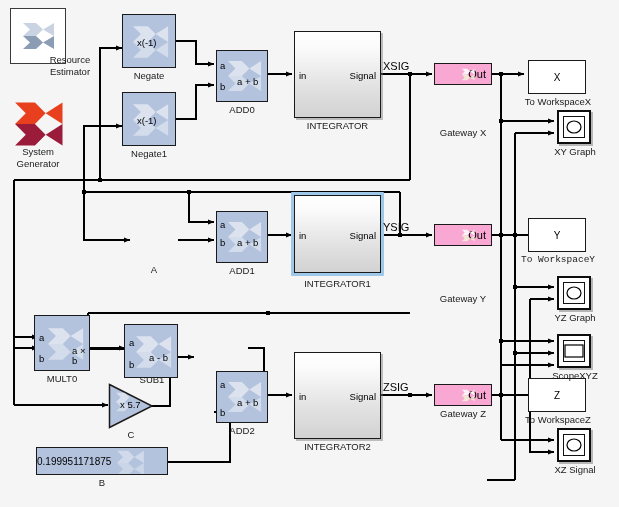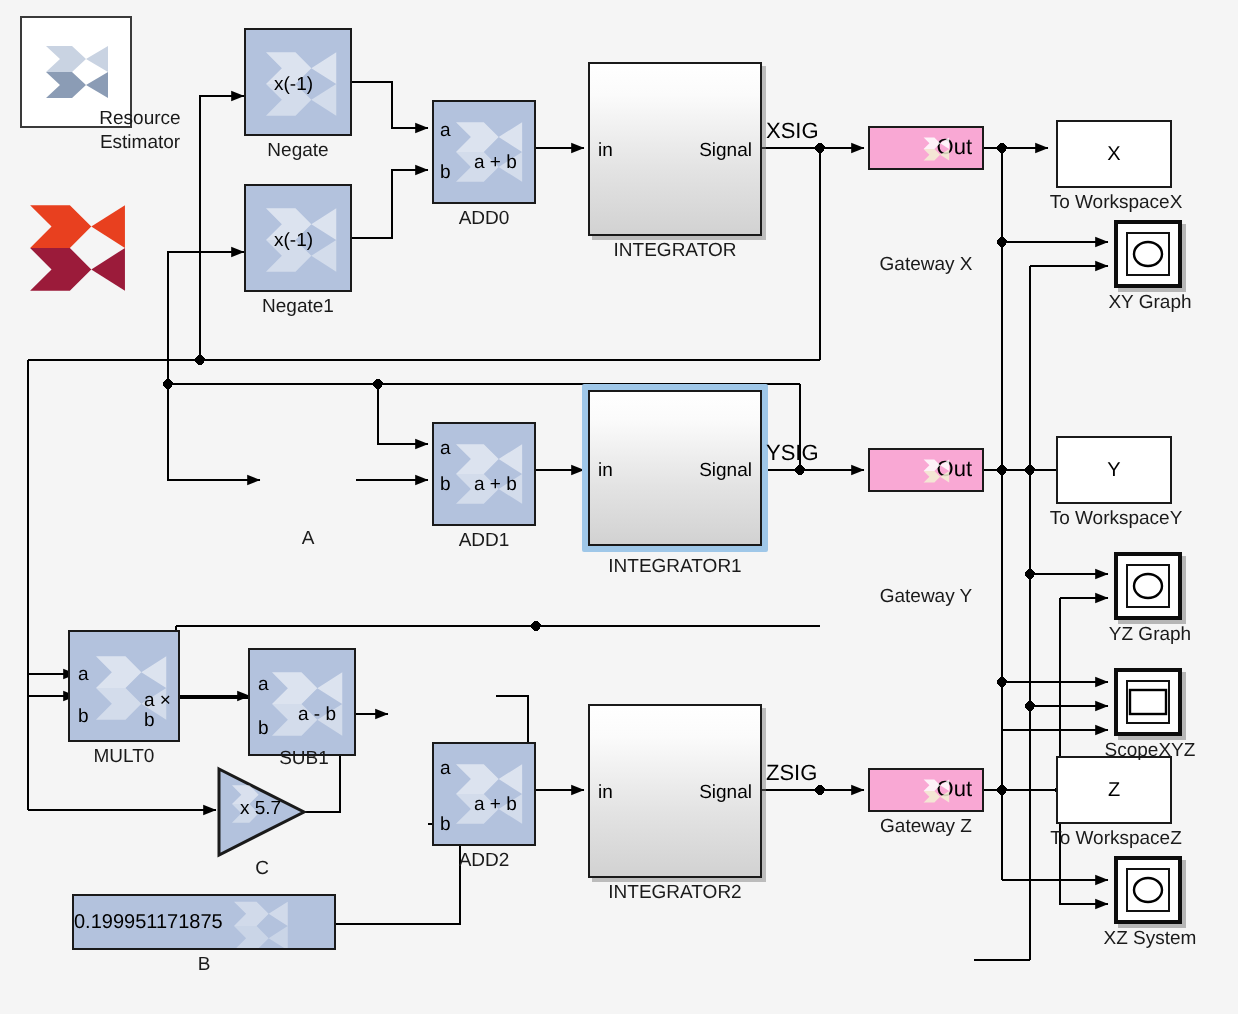--- a/index.html
+++ b/index.html
@@ -242,20 +242,22 @@
 Estimator</div>
 
   <div style="position:absolute;left:12px;top:100px;">
     <svg width="52" height="48" viewBox="0 0 34 30">
       <path d="M2,1 L15,1 L22,8 L15,15 L2,15 L9,8 Z" fill="#e8401f"></path>
       <path d="M2,15 L15,15 L22,22 L15,29 L2,29 L9,22 Z" fill="#9b1b3a"></path>
       <path d="M33,1 L22,8 L33,15 Z" fill="#e8401f"></path>
       <path d="M33,15 L22,22 L33,29 Z" fill="#9b1b3a"></path>
     </svg>
   </div>
+  <div class="cap" style="left:0px;top:146px;width:76px;">System
+Generator</div>
 
   <div class="blk xblue" style="left:122px;top:14px;width:54px;height:54px;">
     <svg class="xlogo" width="40" height="34" viewBox="0 0 34 30" style="left:7px;top:10px;">
       <path d="M2,1 L15,1 L22,8 L15,15 L2,15 L9,8 Z" fill="#ffffff"></path>
       <path d="M2,15 L15,15 L22,22 L15,29 L2,29 L9,22 Z" fill="#eef2f8"></path>
       <path d="M33,1 L22,8 L33,15 Z" fill="#ffffff"></path>
       <path d="M33,15 L22,22 L33,29 Z" fill="#eef2f8"></path>
     </svg>
     <span class="oplbl" style="left:14px;top:23px;">x(-1)</span>
   </div>
@@ -421,21 +423,21 @@
   <div class="cap" style="left:423px;top:408px;width:80px;">Gateway Z</div>
 
   <div class="wsblk" style="left:528px;top:60px;width:58px;height:34px;">
     <span>X</span>
   </div>
   <div class="cap" style="left:512px;top:96px;width:92px;">To WorkspaceX</div>
 
   <div class="wsblk" style="left:528px;top:218px;width:58px;height:34px;">
     <span>Y</span>
   </div>
-  <div class="cap" style="left:512px;top:254px;width:92px;">To WorkspaceY</div>
+  <div class="cap" style="left:512px;top:254px;width:92px;font-family:Liberation Mono, monospace;">To WorkspaceY</div>
 
   <div class="wsblk" style="left:528px;top:378px;width:58px;height:34px;">
     <span>Z</span>
   </div>
   <div class="cap" style="left:512px;top:414px;width:92px;">To WorkspaceZ</div>
 
   <div class="scope" style="left:557px;top:110px;width:34px;height:34px;">
     <div class="screen">
       <svg width="18" height="16" viewBox="0 0 18 16">
         <ellipse cx="9" cy="8" rx="7" ry="6" fill="none" stroke="#000" stroke-width="1.2"></ellipse>
@@ -462,15 +464,15 @@
   </div>
   <div class="cap" style="left:534px;top:370px;width:82px;">ScopeXYZ</div>
 
   <div class="scope" style="left:557px;top:428px;width:34px;height:34px;">
     <div class="screen">
       <svg width="18" height="16" viewBox="0 0 18 16">
         <ellipse cx="9" cy="8" rx="7" ry="6" fill="none" stroke="#000" stroke-width="1.2"></ellipse>
       </svg>
     </div>
   </div>
-  <div class="cap" style="left:534px;top:464px;width:82px;">XZ System</div>
+  <div class="cap" style="left:534px;top:464px;width:82px;">XZ Signal</div>
 
 </div>
 
 </body></html>

